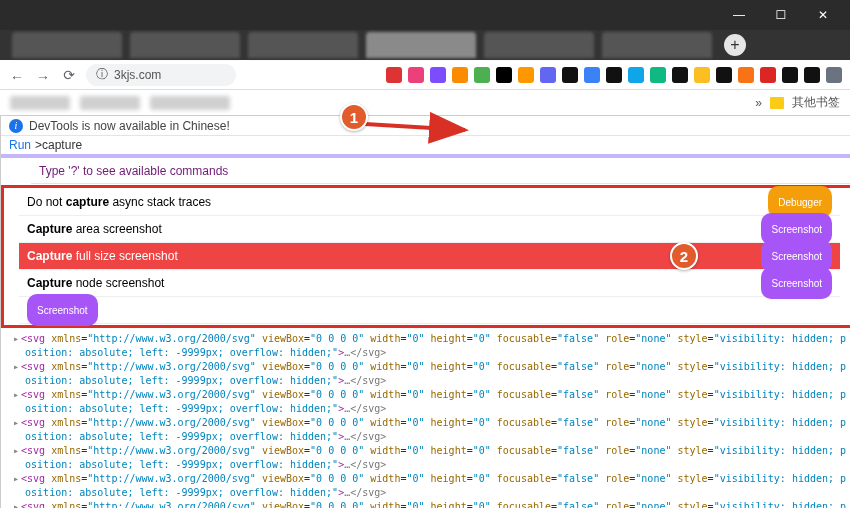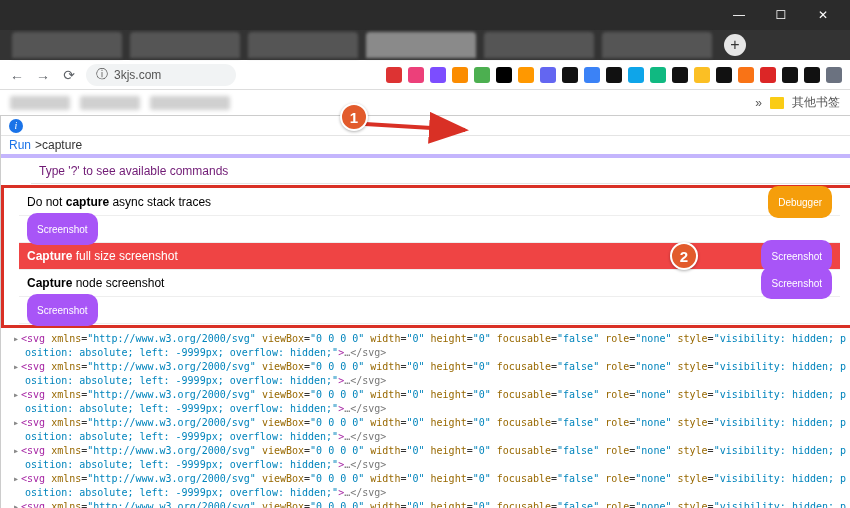--- a/index.html
+++ b/index.html
@@ -134,33 +134,35 @@
     
     
     
   </div>
 
   <div class="divider"></div>
 
   <div class="devtools">
     <div class="dtinfo">
       <span class="infoi">i</span>
+      <span>DevTools is now available in Chinese!</span>
     </div>
     <div class="runrow">
       <span class="run">Run</span>
       <span>&gt;capture</span>
     </div>
     <div class="typerow">Type '?' to see available commands</div>
 
     <div class="redbox" id="cmdbox">
         <div class="cmdrow">
           <div class="cmdlabel">Do not <b>capture</b> async stack traces</div>
           <div class="pill dbg">Debugger</div>
         </div>
         <div class="cmdrow">
+          <div class="cmdlabel"><b>Capture</b> area screenshot</div>
           <div class="pill scr">Screenshot</div>
         </div>
         <div class="cmdrow hl">
           <div class="cmdlabel"><b>Capture</b> full size screenshot</div>
           <div class="pill scr">Screenshot</div>
         </div>
         <div class="cmdrow">
           <div class="cmdlabel"><b>Capture</b> node screenshot</div>
           <div class="pill scr">Screenshot</div>
         </div>

